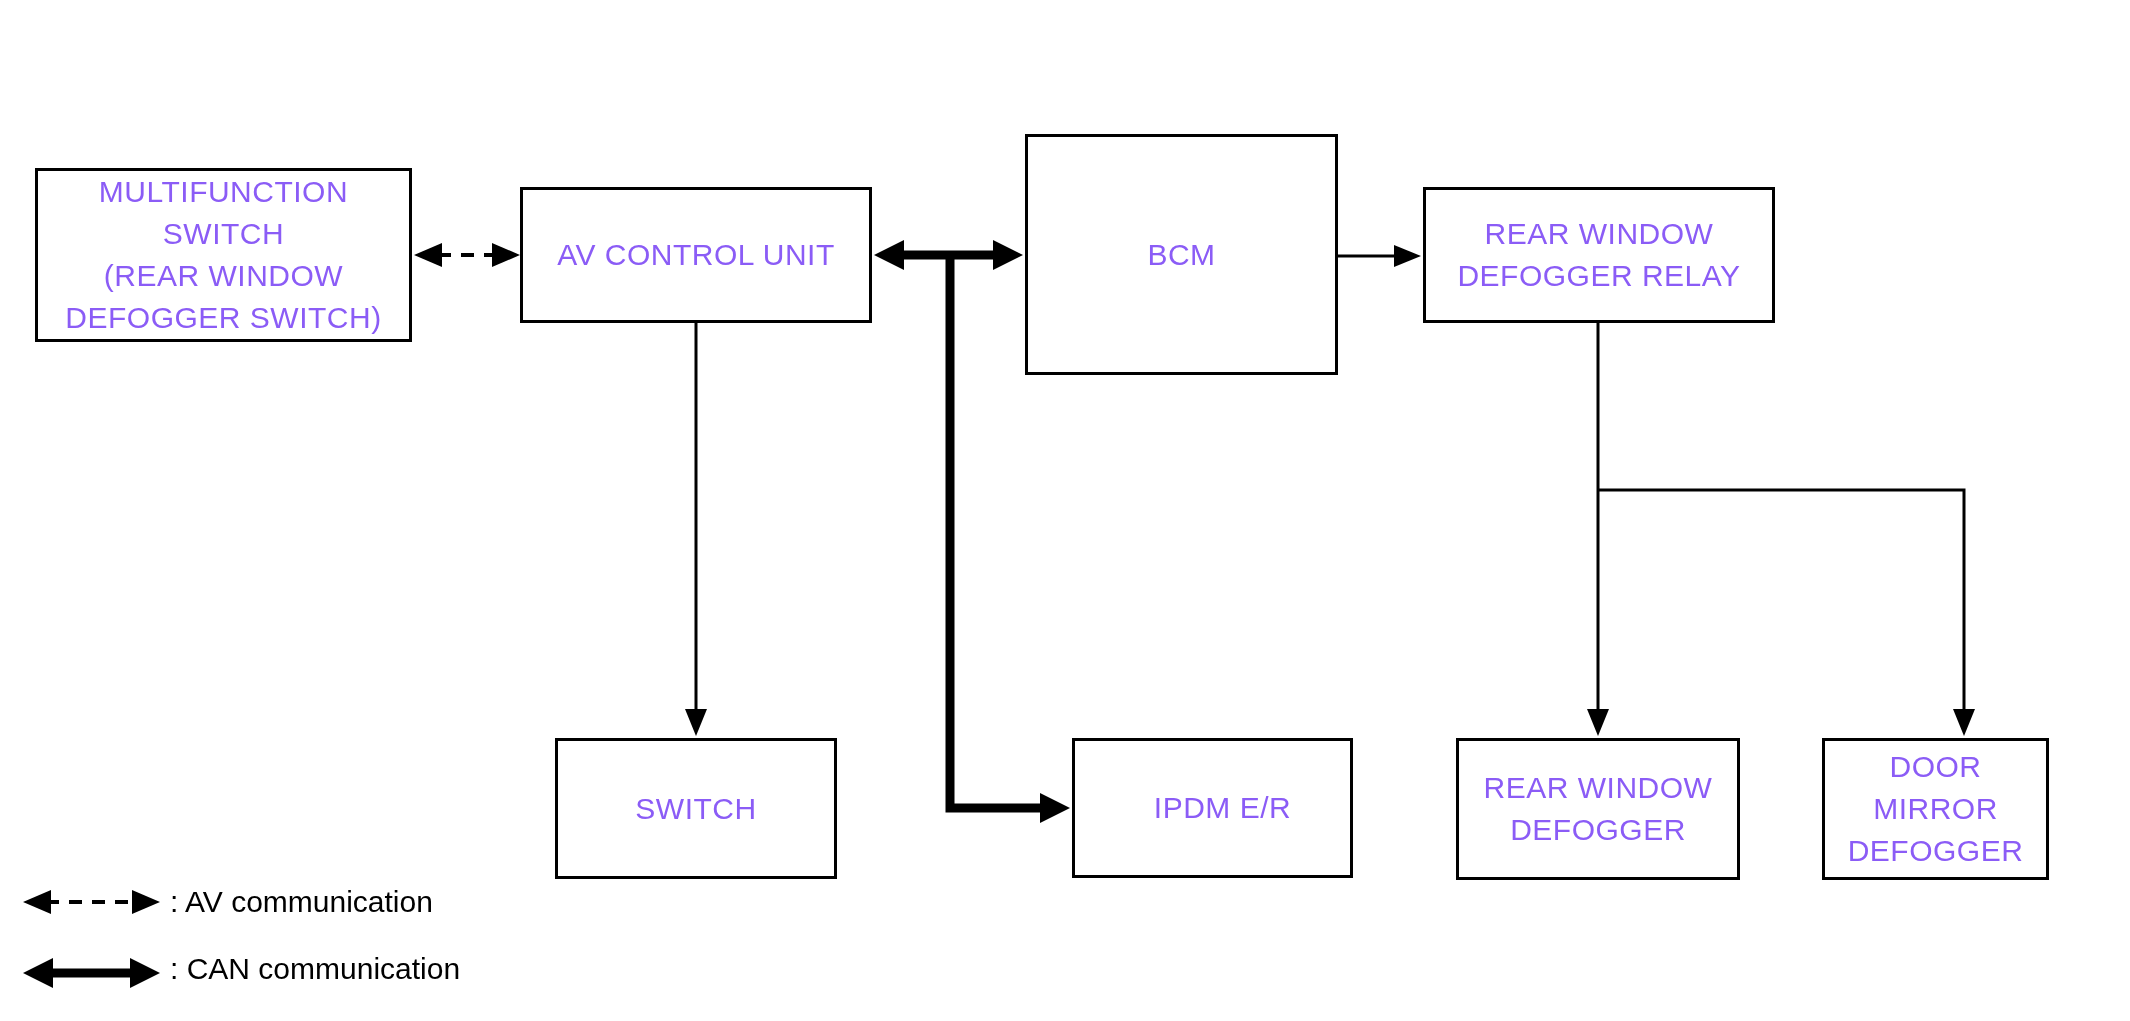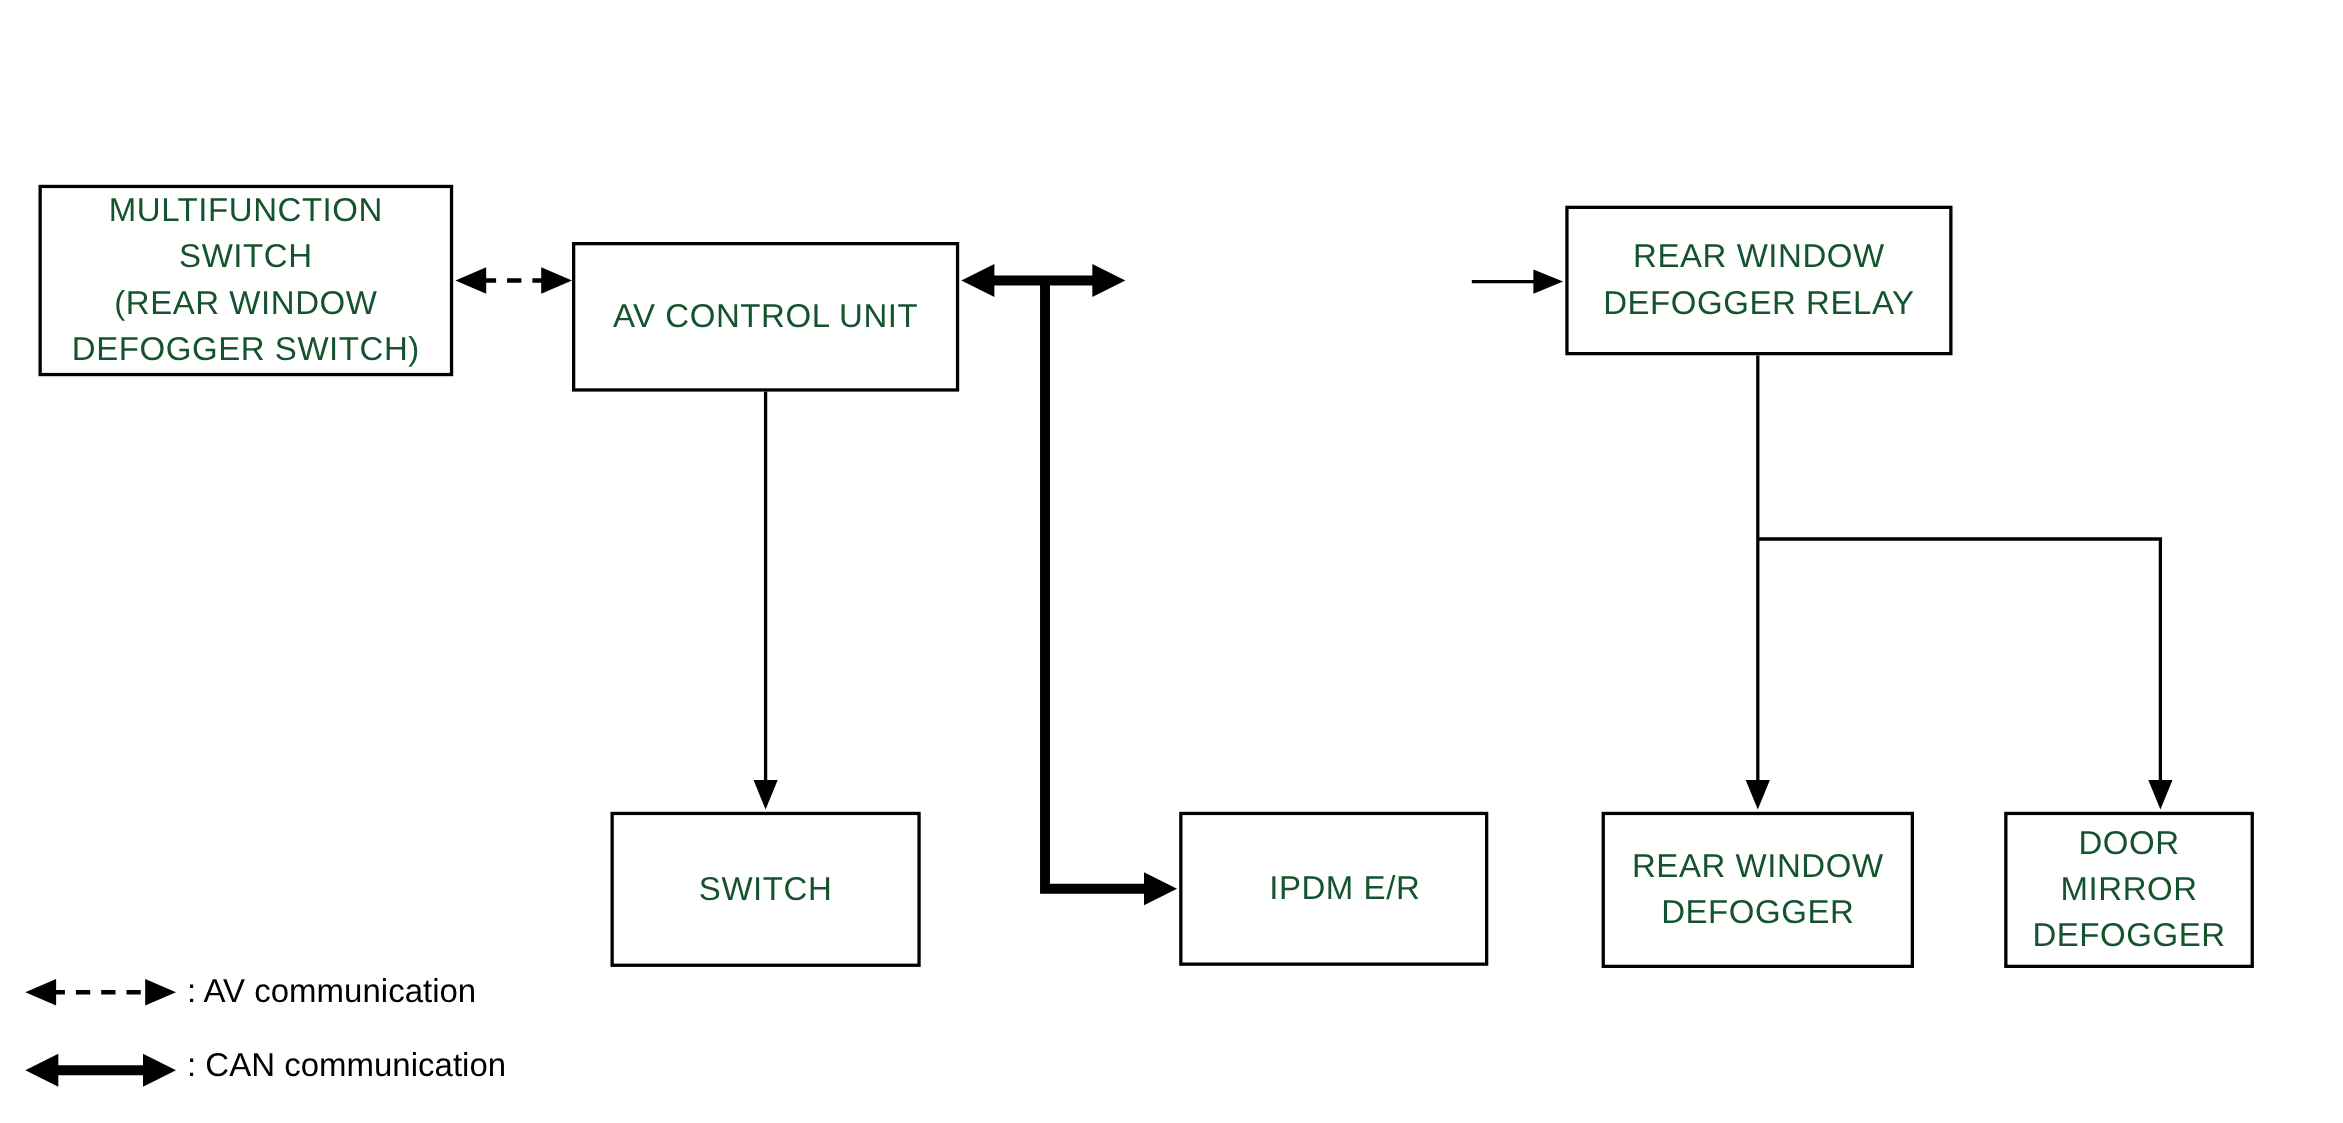--- a/index.html
+++ b/index.html
@@ -21,28 +21,28 @@
     border: 3px solid #000000;
     background: #ffffff;
     display: flex;
     align-items: center;
     justify-content: center;
     z-index: 2;
   }
   .node .label {
     font-size: 30px;
     line-height: 42px;
-    color: #14532d;
+    color: #8b5cf6;
     text-align: center;
     white-space: pre-line;
     letter-spacing: 0.5px;
   }
   
   #box-multifunction-switch { left: 35px;   top: 168px; width: 377px; height: 174px; }
-  #box-av-control-unit      { left: 520px;  top: 187px; width: 352px; height: 136px; margin-top: 33px; }
+  #box-av-control-unit      { left: 520px;  top: 187px; width: 352px; height: 136px; }
   #box-bcm                  { left: 1025px; top: 134px; width: 313px; height: 241px; }
   #box-rear-window-defogger-relay { left: 1423px; top: 187px; width: 352px; height: 136px; }
   #box-display              { left: 555px;  top: 738px; width: 282px; height: 141px; }
   #box-ipdm-er              { left: 1072px; top: 738px; width: 281px; height: 140px; padding-left: 20px; }
   #box-rear-window-defogger { left: 1456px; top: 738px; width: 284px; height: 142px; }
   #box-door-mirror-defogger { left: 1822px; top: 738px; width: 227px; height: 142px; }
 
   #wires {
     position: absolute;
     left: 0; top: 0;
@@ -125,20 +125,23 @@
     <span class="label">MULTIFUNCTION
 SWITCH
 (REAR WINDOW
 DEFOGGER SWITCH)</span>
   </div>
 
   <div class="node" id="box-av-control-unit">
     <span class="label">AV CONTROL UNIT</span>
   </div>
 
+  <div class="node" id="box-bcm">
+    <span class="label">BCM</span>
+  </div>
 
   <div class="node" id="box-rear-window-defogger-relay">
     <span class="label">REAR WINDOW
 DEFOGGER RELAY</span>
   </div>
 
   <div class="node" id="box-display">
     <span class="label">SWITCH</span>
   </div>
 

